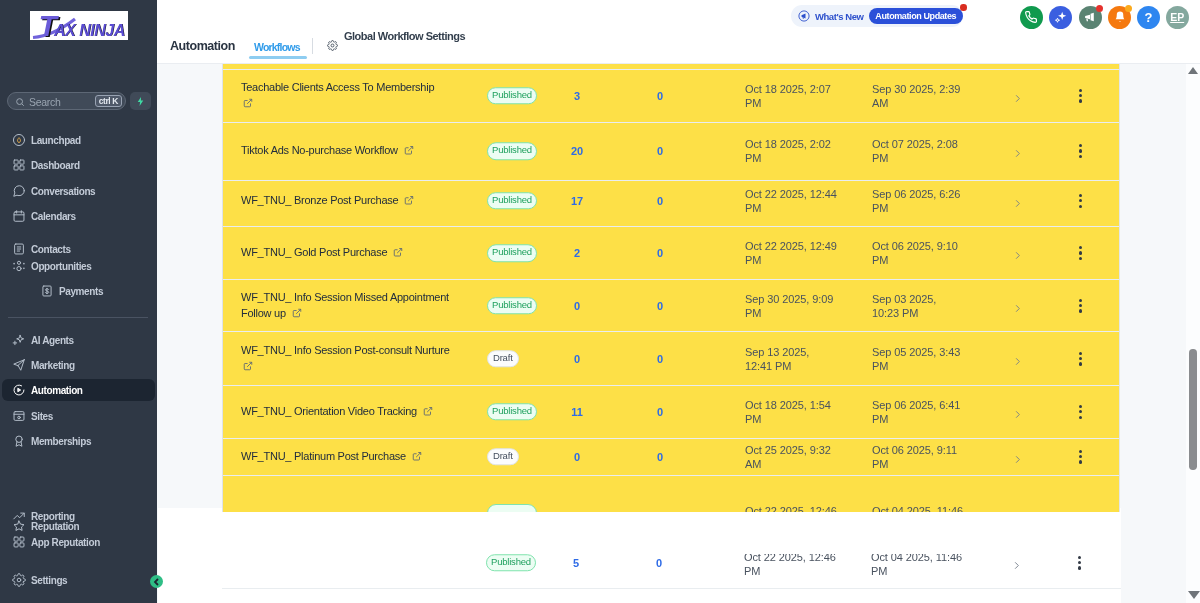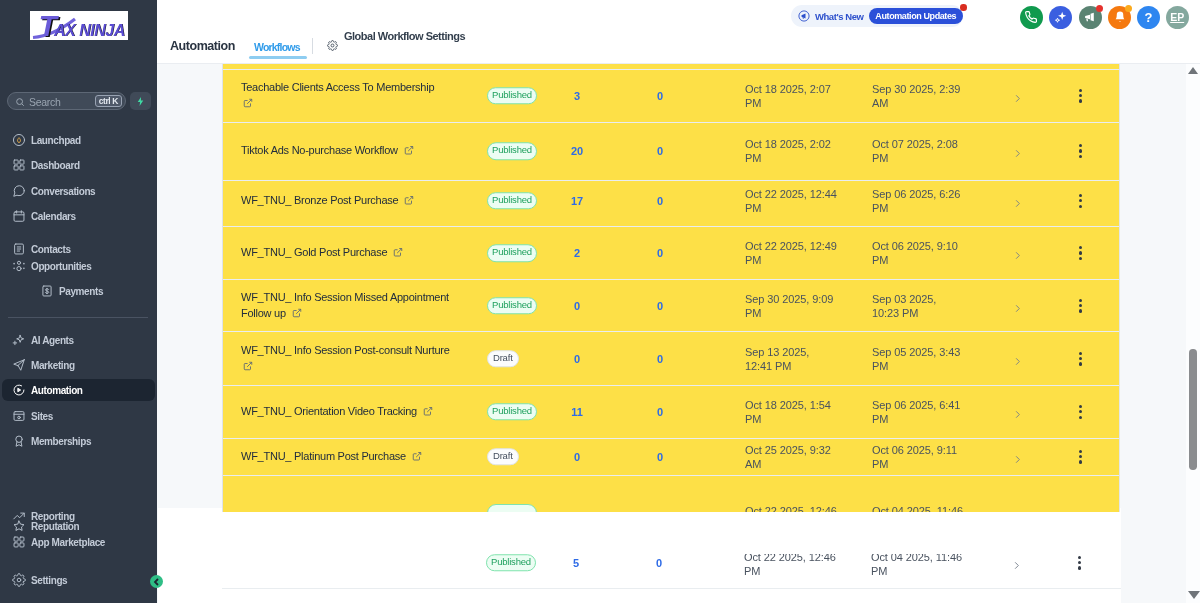--- a/index.html
+++ b/index.html
@@ -453,21 +453,21 @@
         </svg>
         <span class="lb">Reporting</span>
       </div>
   <div class="nav" style="top:530.6px;">
         <svg class="ic" viewBox="0 0 24 24" fill="none" stroke="#b3bdc9" stroke-width="1.7" stroke-linecap="round" stroke-linejoin="round">
           <rect x="3.5" y="3.5" width="7" height="7" rx="1.5"></rect>
           <rect x="13.5" y="3.5" width="7" height="7" rx="1.5"></rect>
           <rect x="3.5" y="13.5" width="7" height="7" rx="1.5"></rect>
           <rect x="13.5" y="13.5" width="7" height="7" rx="1.5"></rect>
         </svg>
-        <span class="lb">App Marketplace</span>
+        <span class="lb">App Reputation</span>
       </div>
   <div class="nav" style="top:569.0px;">
         <svg class="ic" viewBox="0 0 24 24" fill="none" stroke="#b3bdc9" stroke-width="1.7" stroke-linecap="round" stroke-linejoin="round">
           <circle cx="12" cy="12" r="3.1"></circle>
           <path d="M19.4 15a1.65 1.65 0 0 0 .33 1.82l.06.06a2 2 0 1 1-2.83 2.83l-.06-.06a1.65 1.65 0 0 0-1.82-.33 1.65 1.65 0 0 0-1 1.51V21a2 2 0 1 1-4 0v-.09a1.65 1.65 0 0 0-1-1.51 1.65 1.65 0 0 0-1.82.33l-.06.06a2 2 0 1 1-2.83-2.83l.06-.06a1.65 1.65 0 0 0 .33-1.82 1.65 1.65 0 0 0-1.51-1H3a2 2 0 1 1 0-4h.09a1.65 1.65 0 0 0 1.51-1 1.65 1.65 0 0 0-.33-1.82l-.06-.06a2 2 0 1 1 2.83-2.83l.06.06a1.65 1.65 0 0 0 1.82.33h.08a1.65 1.65 0 0 0 1-1.51V3a2 2 0 1 1 4 0v.09a1.65 1.65 0 0 0 1 1.51h.08a1.65 1.65 0 0 0 1.82-.33l.06-.06a2 2 0 1 1 2.83 2.83l-.06.06a1.65 1.65 0 0 0-.33 1.82v.08a1.65 1.65 0 0 0 1.51 1H21a2 2 0 1 1 0 4h-.09a1.65 1.65 0 0 0-1.51 1z"></path>
         </svg>
         <span class="lb">Settings</span>
       </div>
   <div id="collapse">
     <svg width="7" height="8" viewBox="0 0 7 8">

